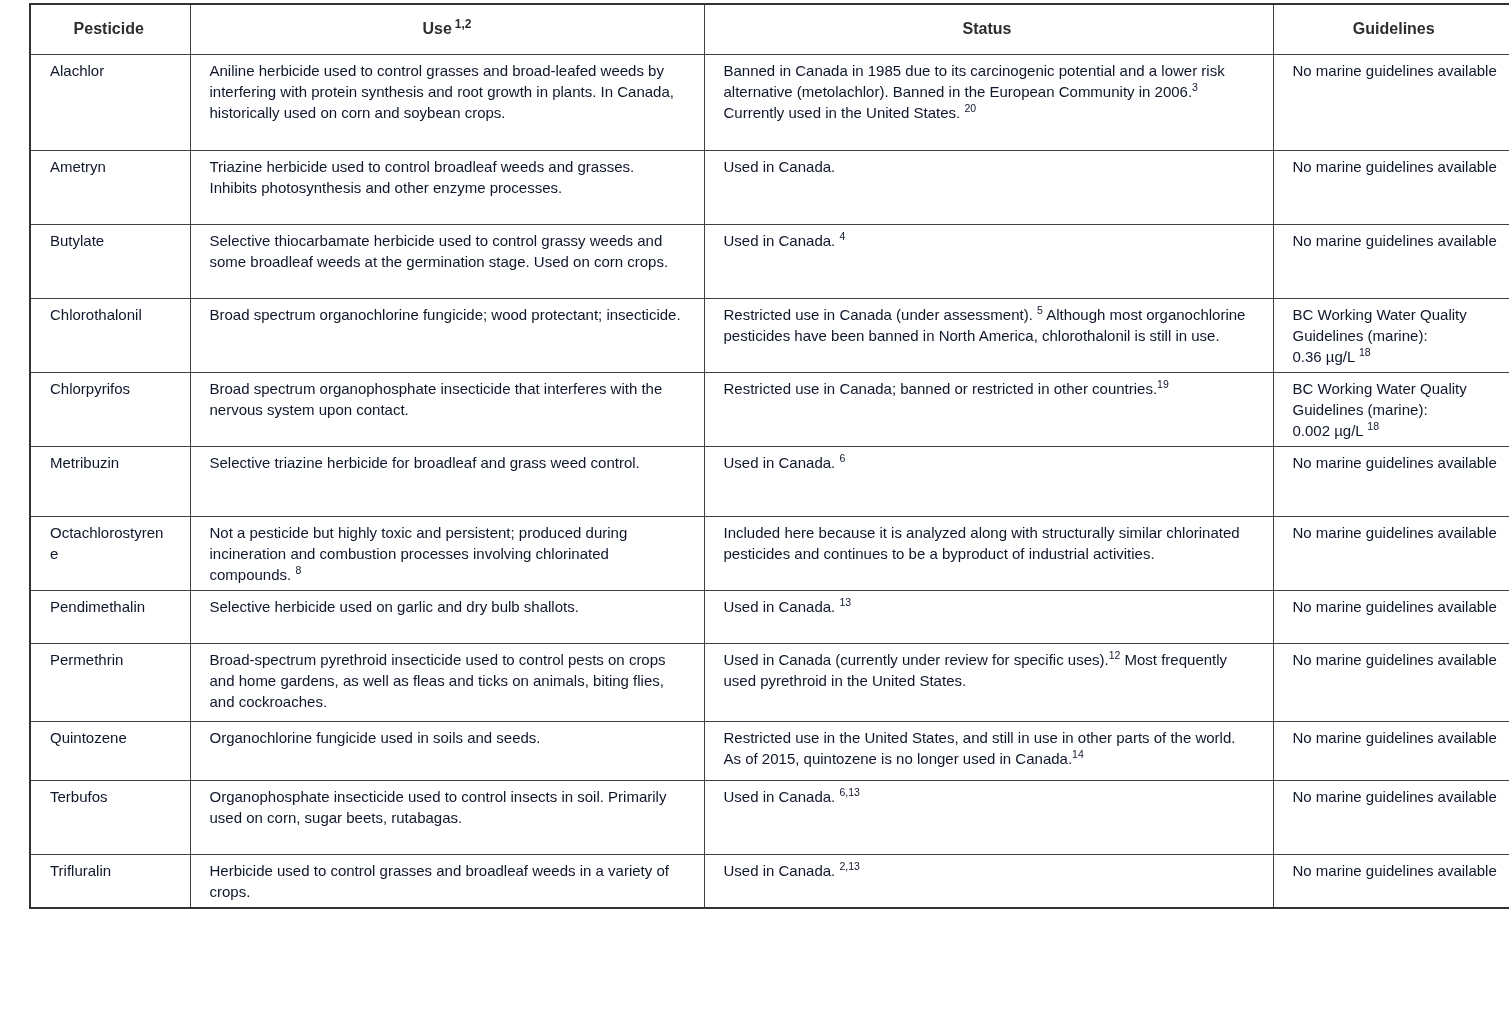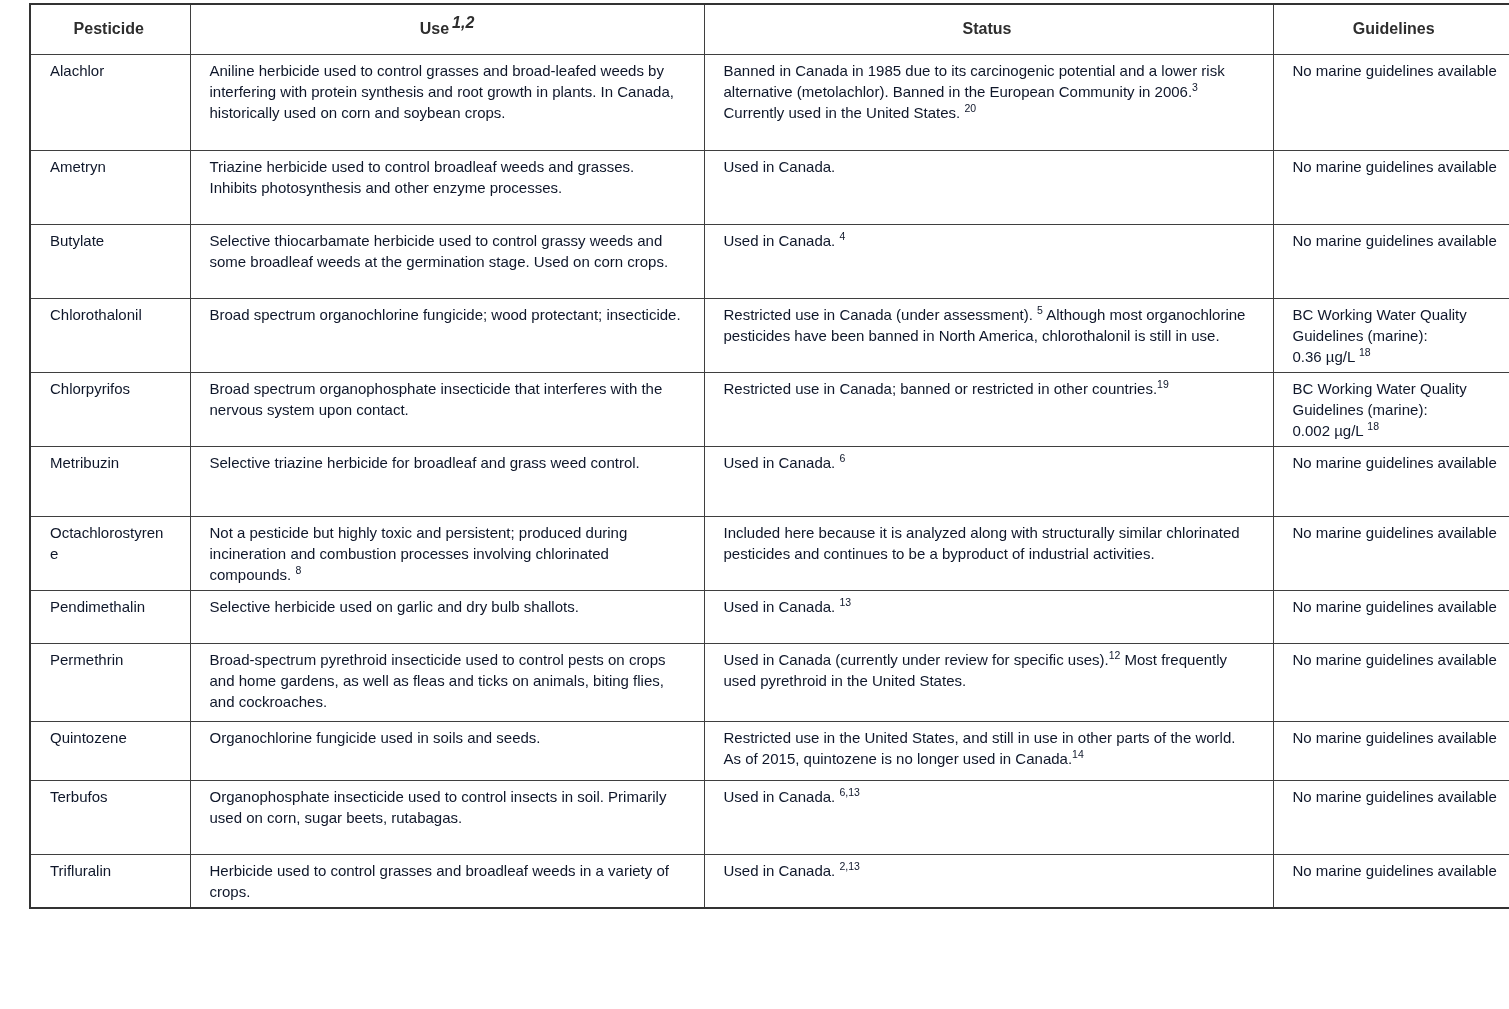--- a/index.html
+++ b/index.html
@@ -36,26 +36,25 @@
   .pesticide-table th {
     font-size: 16px;
     font-weight: bold;
     color: #2e2e2e;
     text-align: center;
     vertical-align: middle;
     padding: 4px 8px;
     background: #ffffff;
   }
   .pesticide-table th sup {
-    font-size: 16px;
+    font-size: 12px;
     line-height: 0;
     vertical-align: super;
     margin-left: 3px;
     font-weight: bold;
-    font-style: italic;
   }
   .pesticide-table td {
     font-size: 15px;
     line-height: 21px;
     color: #0f172a;
     text-align: left;
     vertical-align: top;
     padding: 5px 19px;
     background: #ffffff;
     word-wrap: break-word;

